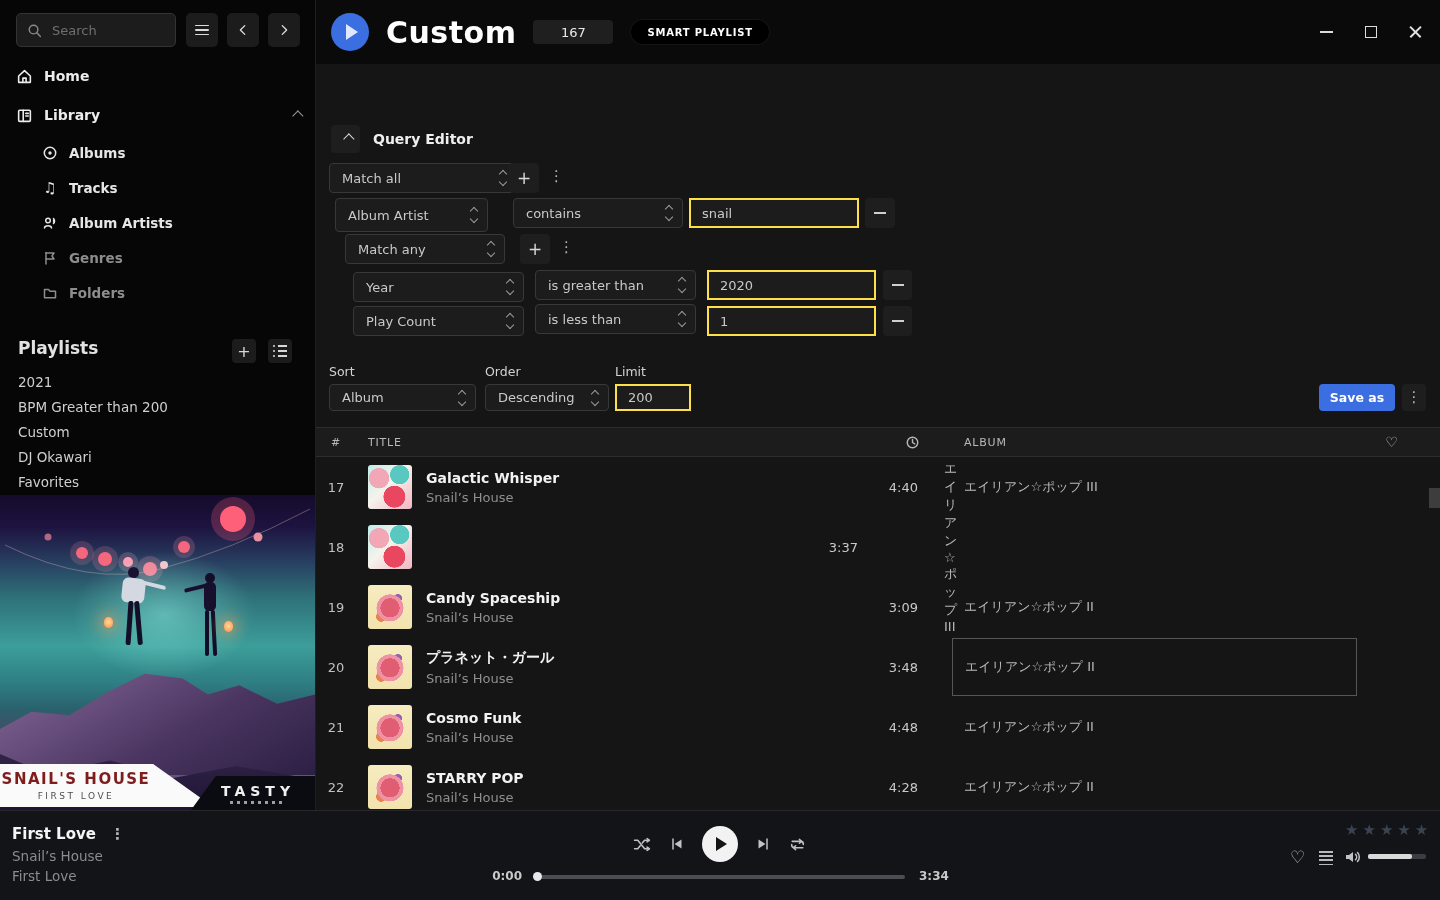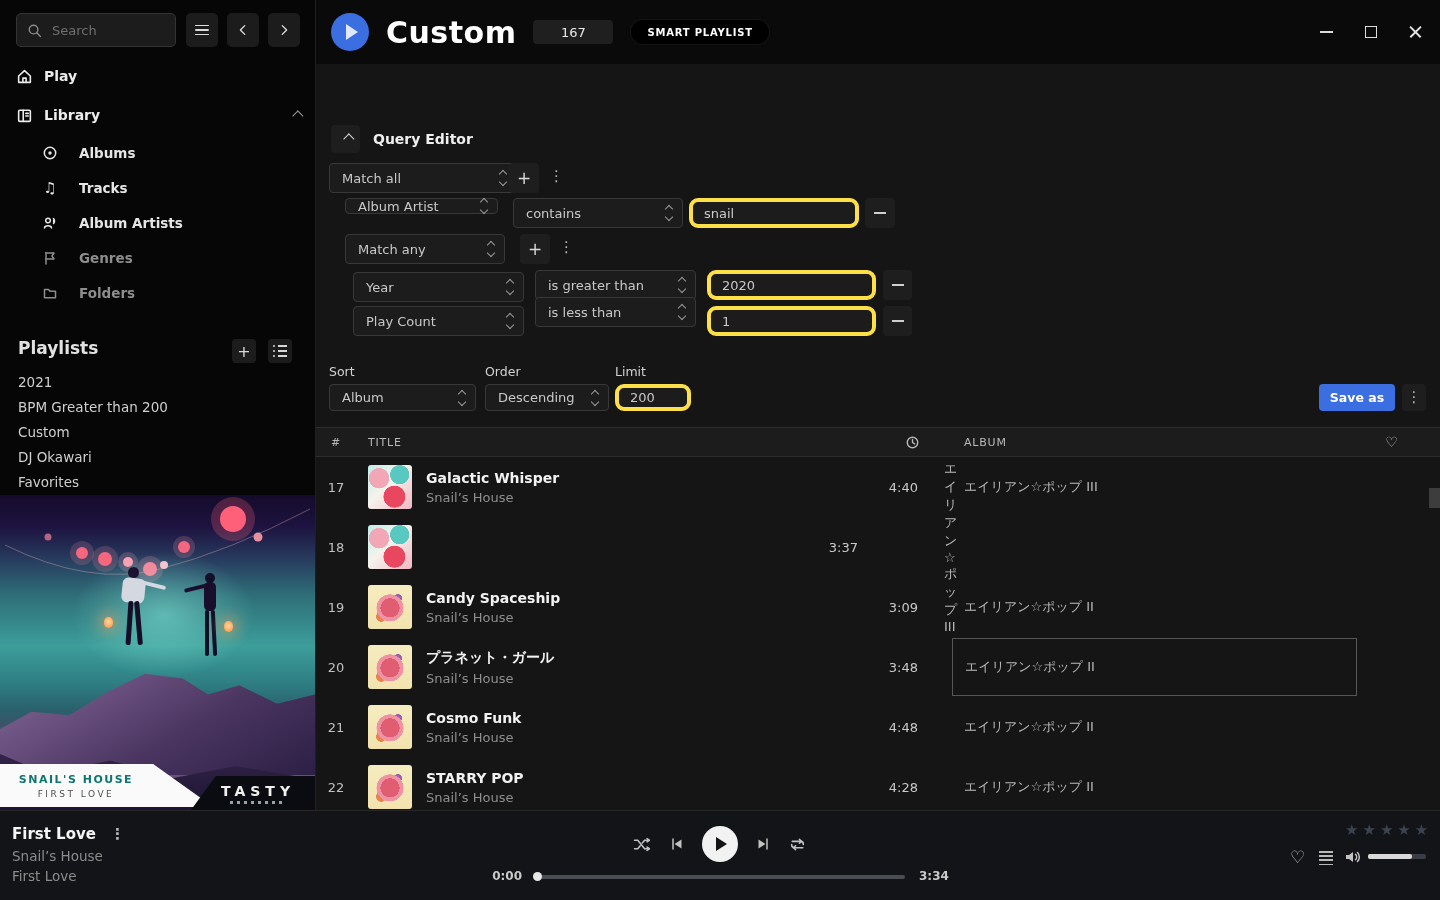--- a/index.html
+++ b/index.html
@@ -21,21 +21,21 @@
           align-items:center;justify-content:center;color:#e0e0e0;cursor:pointer}
   .btn-menu{left:186px}.btn-back{left:227px}.btn-fwd{left:268px}
   .burger{display:flex;flex-direction:column;gap:3px}
   .burger i{width:14px;height:1.6px;background:#dcdcdc;border-radius:1px}
   .nav-row{position:absolute;left:16px;height:28px;display:flex;align-items:center;gap:11px;font-weight:700;
            font-size:14px;color:#ececec;cursor:pointer}
   .nav-home{top:62px}.nav-library{top:101px;width:283px}
   .lib-chevron{margin-left:auto;color:#9a9a9a}
   .chev{width:7px;height:7px;border:solid currentColor;border-width:1.8px 1.8px 0 0;display:inline-block}
   .chev.up{transform:rotate(-45deg) translate(2px,2px)}
-  .lib-item{position:absolute;left:42px;height:26px;display:flex;align-items:center;gap:21px;font-weight:700;
+  .lib-item{position:absolute;left:42px;height:26px;display:flex;align-items:center;gap:11px;font-weight:700;
             font-size:13.5px;color:#e6e6e6;cursor:pointer}
   .lib-item.dim{color:#8d8d8d}
   .li-0{top:140px}.li-1{top:175px}.li-2{top:210px}.li-3{top:245px}.li-4{top:280px}
   .note-glyph{font-size:15px;line-height:1;width:16px;text-align:center}
   .pl-header{position:absolute;left:18px;top:338px;font-size:17px;font-weight:800;color:#e2e2e2}
   .pl-btn{position:absolute;top:339px;width:24px;height:24px;background:#1c1c1c;border-radius:4px;display:flex;
           align-items:center;justify-content:center;color:#d8d8d8;cursor:pointer}
   .pl-add{left:232px}.pl-list{left:268px}
   .list-ic{display:flex;flex-direction:column;gap:3px}
   .list-ic i{display:flex;align-items:center;gap:3px}
@@ -75,21 +75,21 @@
   .fig-woman .torso{left:2px;top:9px;width:12px;height:29px;border-radius:5px;background:#170f2c}
   .fig-woman .arm{left:-18px;top:13px;width:24px;height:3.5px;border-radius:2px;background:#170f2c;transform:rotate(-14deg)}
   .fig-woman .legs{left:3px;top:37px;width:11px;height:46px}
   .fig-woman .legs::before,.fig-woman .legs::after{content:"";position:absolute;top:0;width:4px;height:46px;background:#120c26;border-radius:2px}
   .fig-woman .legs::before{left:0}.fig-woman .legs::after{right:0;transform:rotate(-3deg)}
   .held{position:absolute;width:9px;height:11px;border-radius:45%;
         background:radial-gradient(circle at 50% 45%,#ffd9a0,#ff8c3a);box-shadow:0 0 14px 5px rgba(255,150,80,.45)}
   .held.h1{left:104px;top:122px}.held.h2{left:224px;top:126px}
   .band-white{position:absolute;left:0;bottom:3px;width:232px;height:43px;background:#fafafa;
       clip-path:polygon(0 0,66% 0,92% 100%,0 100%);display:flex;flex-direction:column;justify-content:center}
-  .bw-artist{width:152px;text-align:center;font-size:11px;font-weight:800;letter-spacing:1.5px;color:#0f766e}
+  .bw-artist{width:152px;text-align:center;font-size:15px;font-weight:800;letter-spacing:1.5px;color:#7f1d1d}
   .bw-title{width:152px;text-align:center;font-size:9px;letter-spacing:2.5px;color:#4e4e4e;margin-top:3px}
   .band-black{position:absolute;right:0;bottom:0;width:124px;height:34px;background:#0b0c11;
       clip-path:polygon(20% 0,100% 0,100% 100%,0 100%);display:flex;flex-direction:column;align-items:center;justify-content:center}
   .bb-label{font-size:14px;font-weight:700;letter-spacing:5px;color:#f0f0f0;padding-left:10px}
   .bb-marks{width:56px;height:3px;margin-top:2px;margin-left:10px;
       background:repeating-linear-gradient(90deg,#9aa0a8 0 3px,transparent 3px 7px)}
 
   
   .main{position:absolute;left:315px;top:0;width:1125px;height:810px;background:#151515;border-left:1px solid #1f1f1f;box-sizing:border-box}
   .titlebar{position:absolute;left:0;top:0;width:100%;height:64px;background:#0a0a0a;display:flex;align-items:center;gap:17px;padding-left:15px;box-sizing:border-box}
@@ -111,42 +111,42 @@
   .tb-dir{position:absolute;left:55px;top:5px;font-size:13px;font-weight:700;color:#f2f2f2;cursor:pointer}
   .tb-more{position:absolute;left:148px;top:1px;font-size:15px;font-weight:700;letter-spacing:1px;color:#9a9a9a;cursor:pointer}
   .tb-gear{position:absolute;right:22px;top:2px;font-size:17px;color:#dadada;cursor:pointer;line-height:1.2}
 
   
   .sel{background:#1c1c1c;border:1px solid #383838;border-radius:4px;color:#c9c9c9;font-size:13px;display:flex;align-items:center;box-sizing:border-box;padding-left:12px;cursor:pointer}
   .updn{margin-left:auto;margin-right:10px;display:flex;flex-direction:column;align-items:center}
   .updn i{width:5px;height:5px;border:solid #9a9a9a;border-width:1.5px 1.5px 0 0;display:block}
   .updn i.u{transform:rotate(-45deg);margin-bottom:1px}
   .updn i.d{transform:rotate(135deg);margin-top:1px}
-  .qin{background:#1c1c1c;border:4px solid #fde047;border-radius:9px;color:#c9c9c9;font-size:13px;padding:0 11px;box-sizing:border-box;font-family:inherit;outline:none}
+  .qin{background:#1c1c1c;border:2px solid #fde047;border-radius:0;color:#c9c9c9;font-size:13px;padding:0 11px;box-sizing:border-box;font-family:inherit;outline:none}
   .qbtn{background:#1e1e1e;border:none;border-radius:4px;color:#d8d8d8;display:flex;align-items:center;justify-content:center;cursor:pointer;box-sizing:border-box}
   .kebab{color:#b5b5b5;font-size:15px;cursor:pointer;background:transparent;border:none;font-family:inherit;line-height:1}
   .minus-bar{width:12px;height:1.8px;background:#cfcfcf;display:block}
   .qe-collapse{left:15px;top:125px;width:29px;height:28px}
   .qe-title{left:57px;top:131px;font-size:14px;font-weight:600;color:#efefef}
   .g1-sel{left:13px;top:163px;width:188px;height:30px}
   .g1-add{left:193px;top:163px;width:30px;height:30px;font-size:17px}
   .g1-kebab{left:233px;top:169px}
-  .r1-field{left:29px;top:198px;width:153px;height:16px}
+  .r1-field{left:19px;top:198px;width:153px;height:34px}
   .r1-op{left:197px;top:198px;width:170px;height:30px}
   .r1-val{left:373px;top:198px;width:170px;height:30px}
   .r1-minus{left:549px;top:198px;width:30px;height:30px}
   .g2-sel{left:29px;top:234px;width:160px;height:30px}
   .g2-add{left:204px;top:234px;width:30px;height:30px;font-size:17px}
   .g2-kebab{left:243px;top:240px}
   .r2a-field{left:37px;top:272px;width:171px;height:30px}
   .r2a-op{left:219px;top:270px;width:161px;height:30px}
   .r2a-val{left:391px;top:270px;width:169px;height:30px}
   .r2a-minus{left:567px;top:270px;width:29px;height:30px}
   .r2b-field{left:37px;top:306px;width:171px;height:30px}
-  .r2b-op{left:219px;top:297px;width:161px;height:30px}
+  .r2b-op{left:219px;top:304px;width:161px;height:30px}
   .r2b-val{left:391px;top:306px;width:169px;height:30px}
   .r2b-minus{left:567px;top:306px;width:29px;height:30px}
   .lbl{font-size:12.5px;color:#d2d2d2}
   .lbl-sort{left:13px;top:364px}.lbl-order{left:169px;top:364px}.lbl-limit{left:299px;top:364px}
   .sort-sel{left:13px;top:384px;width:147px;height:27px}
   .order-sel{left:169px;top:384px;width:124px;height:27px}
   .limit-in{left:299px;top:384px;width:76px;height:27px}
   .save-btn{left:1003px;top:384px;width:76px;height:27px;background:var(--accent);border:none;border-radius:4px;
             color:#fff;font-size:12.5px;font-weight:700;font-family:inherit;cursor:pointer}
   .save-kebab{left:1086px;top:384px;width:24px;height:27px;background:#1e1e1e;border-radius:4px;display:flex;align-items:center;justify-content:center}
@@ -228,21 +228,21 @@
     <svg class="ic" width="14" height="14" viewBox="0 0 16 16">
         <path d="M6 3 L11 8 L6 13"></path>
       </svg>
   </span>
 
   <div class="nav-row nav-home">
     <svg class="ic" width="17" height="17" viewBox="0 0 16 16">
       <path d="M2.5 7.5 L8 2.5 L13.5 7.5 V13.5 H2.5 Z"></path>
         <path d="M6.5 13.5 V9.5 H9.5 V13.5"></path>
     </svg>
-    <span>Play</span>
+    <span>Home</span>
   </div>
 
   <div class="nav-row nav-library">
     <svg class="ic" width="17" height="17" viewBox="0 0 16 16">
       <rect x="2.5" y="3" width="11" height="10.5" rx="1"></rect>
         <path d="M6.8 3 V13.5"></path>
         <path d="M9.2 6 H11.5"></path>
         <path d="M9.2 8.5 H11.5"></path>
     </svg>
     <span>Library</span>

